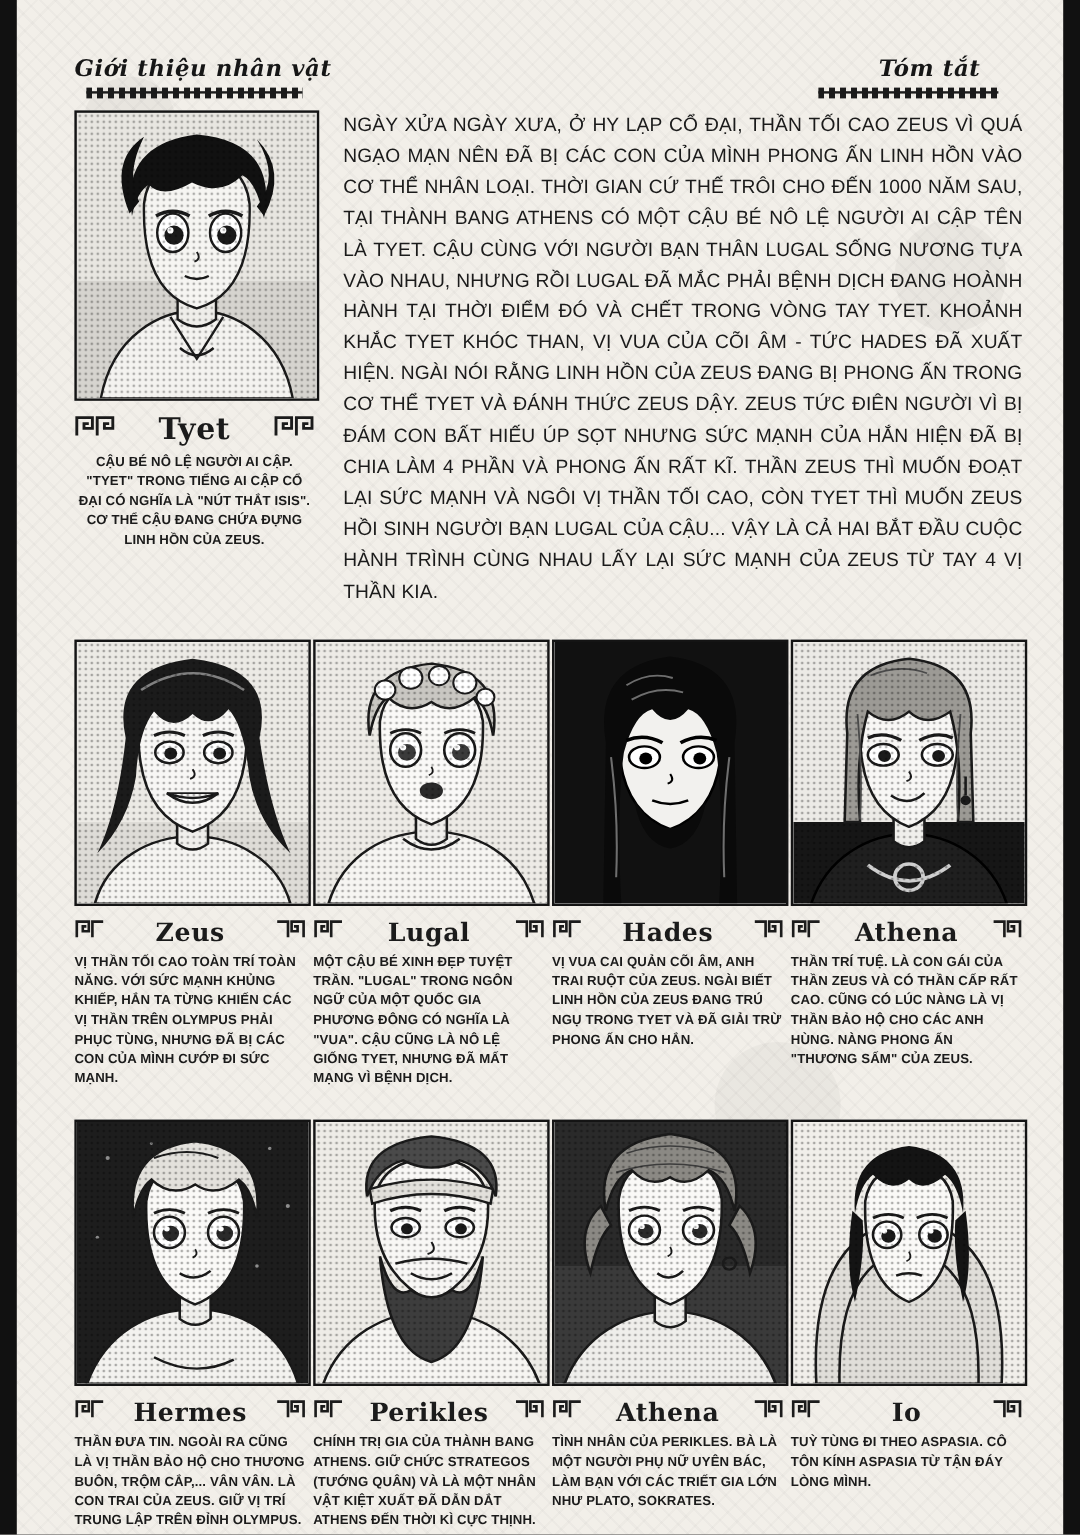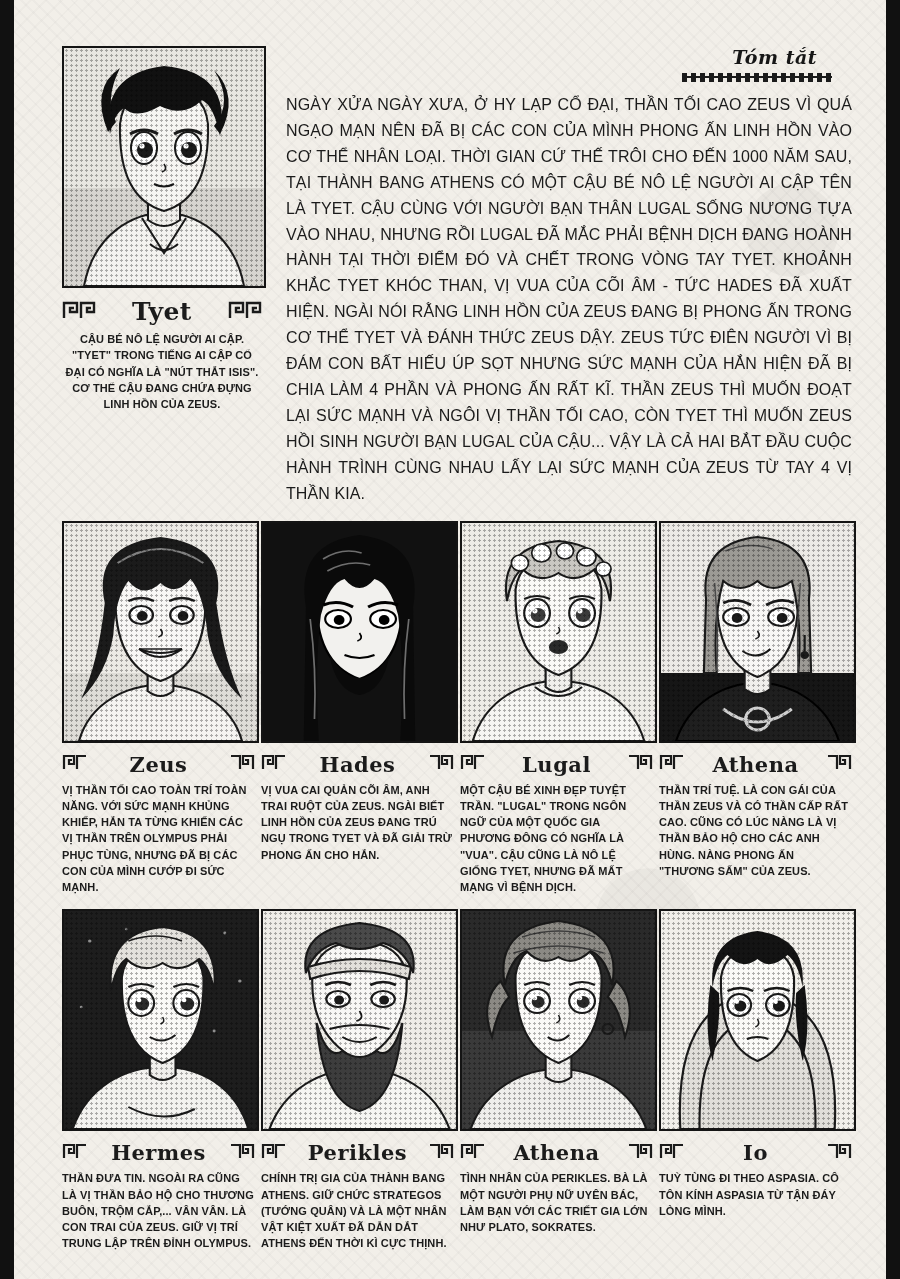--- a/index.html
+++ b/index.html
@@ -141,36 +141,40 @@
     letter-spacing: 0.1px;
     font-weight: 600;
   }
   .left-col .char-desc { text-align: center; }
 
   
   .grid {
     display: grid;
     grid-template-columns: repeat(4, 1fr);
     column-gap: 6px;
-    margin-top: 14px;
+    margin-top: 26px;
   }
   .cell { min-width: 0; }
 </style>
 </head>
 <body>
 
 <div class="page">
   <div class="edge-left"></div>
   <div class="edge-right"></div>
 
   <div class="content">
 
     <div class="top-row">
 
       <div class="left-col">
+        <div class="hdr-left">
+          <div class="script-title">Giới thiệu nhân vật</div>
+          <div class="flourish"></div>
+        </div>
 
         <div class="portrait tall">
           <svg viewBox="0 0 200 238" preserveAspectRatio="none">
             <rect x="0" y="0" width="200" height="238" fill="#e8e6e1"></rect>
             <rect x="0" y="140" width="200" height="98" fill="#d6d4cf"></rect>
 
             <path d="M20 238 C30 185 70 165 100 165 C130 165 170 185 180 238 Z" fill="#f4f3f0" stroke="#1b1b1b" stroke-width="2"></path>
             <path d="M78 170 L100 205 L122 170" fill="none" stroke="#1b1b1b" stroke-width="2"></path>
 
             <path d="M84 140 L84 172 Q100 184 116 172 L116 140 Z" fill="#efeeea" stroke="#1b1b1b" stroke-width="2"></path>
@@ -271,67 +275,20 @@
           <span class="greek-key">
             <svg width="26" height="18" viewBox="0 0 26 18">
                 <g fill="none" stroke="#1b1b1b" stroke-width="2.2">
                   <path d="M24 16V3H14v8h5V7h-3"></path>
                   <path d="M11 16V3H2"></path>
                 </g>
               </svg>
           </span>
         </div>
         <div class="char-desc">VỊ THẦN TỐI CAO TOÀN TRÍ TOÀN NĂNG. VỚI SỨC MẠNH KHỦNG KHIẾP, HẮN TA TỪNG KHIẾN CÁC VỊ THẦN TRÊN OLYMPUS PHẢI PHỤC TÙNG, NHƯNG ĐÃ BỊ CÁC CON CỦA MÌNH CƯỚP ĐI SỨC MẠNH.</div>
-      </div>
-
-      <div class="cell">
-        <div class="portrait card">
-          <svg viewBox="0 0 180 218" preserveAspectRatio="none">
-            <rect width="180" height="218" fill="#111"></rect>
-            <path d="M50 72 Q48 140 90 156 Q132 140 130 72 Q126 40 90 38 Q54 40 50 72 Z" fill="#f2f1ee" stroke="#000" stroke-width="2"></path>
-
-            <path d="M40 84 Q30 20 90 12 Q150 20 140 84 L142 218 L128 218 Q132 140 126 92 Q118 60 104 56 Q90 74 76 56 Q62 60 54 92 Q48 140 52 218 L38 218 Z" fill="#0a0a0a"></path>
-            <g stroke="#6e6e6e" stroke-width="1.6" fill="none">
-              <path d="M56 36 q18 -12 36 -6"></path>
-                <path d="M60 48 q20 -12 40 -6"></path>
-              <path d="M44 96 q6 50 4 100"></path>
-                <path d="M136 96 q-6 50 -4 100"></path>
-            </g>
-            <ellipse cx="70" cy="96" rx="12" ry="9" fill="#fff" stroke="#000" stroke-width="2"></ellipse>
-            <ellipse cx="112" cy="96" rx="12" ry="9" fill="#fff" stroke="#000" stroke-width="2"></ellipse>
-            <circle cx="71" cy="97" r="5" fill="#000"></circle>
-              <circle cx="113" cy="97" r="5" fill="#000"></circle>
-            <path d="M56 82 Q70 76 84 84" stroke="#000" stroke-width="3" fill="none"></path>
-            <path d="M98 84 Q112 76 126 82" stroke="#000" stroke-width="3" fill="none"></path>
-            <path d="M90 110 q4 6 -2 8" stroke="#000" stroke-width="1.6" fill="none"></path>
-            <path d="M76 132 q14 6 28 0" stroke="#000" stroke-width="2" fill="none"></path>
-
-            <path d="M62 132 Q90 178 118 132 Q112 168 90 172 Q68 168 62 132 Z" fill="#0a0a0a"></path>
-          </svg>
-        </div>
-        <div class="nameplate">
-          <span class="greek-key">
-            <svg width="26" height="18" viewBox="0 0 26 18">
-                <g fill="none" stroke="#1b1b1b" stroke-width="2.2">
-                  <path d="M2 16V3h10v8H7V7h3"></path>
-                  <path d="M15 16V3h9"></path>
-                </g>
-              </svg>
-          </span>
-          <span class="char-name">Hades</span>
-          <span class="greek-key">
-            <svg width="26" height="18" viewBox="0 0 26 18">
-                <g fill="none" stroke="#1b1b1b" stroke-width="2.2">
-                  <path d="M24 16V3H14v8h5V7h-3"></path>
-                  <path d="M11 16V3H2"></path>
-                </g>
-              </svg>
-          </span>
-        </div>
-        <div class="char-desc">VỊ VUA CAI QUẢN CÕI ÂM, ANH TRAI RUỘT CỦA ZEUS. NGÀI BIẾT LINH HỒN CỦA ZEUS ĐANG TRÚ NGỤ TRONG TYET VÀ ĐÃ GIẢI TRỪ PHONG ẤN CHO HẮN.</div>
       </div>
 
       <div class="cell">
         <div class="portrait card">
           <svg viewBox="0 0 180 218" preserveAspectRatio="none">
             <rect width="180" height="218" fill="#edebe6"></rect>
             <path d="M10 218 C22 176 56 158 90 158 C124 158 158 176 170 218 Z" fill="#f6f5f2" stroke="#1b1b1b" stroke-width="2"></path>
             <path d="M78 134 L78 164 Q90 174 102 164 L102 134 Z" fill="#f0efec" stroke="#1b1b1b" stroke-width="2"></path>
             <path d="M50 66 Q48 136 90 152 Q132 136 130 66 Q126 34 90 32 Q54 34 50 66 Z" fill="#faf9f7" stroke="#1b1b1b" stroke-width="2"></path>
 
@@ -377,20 +334,67 @@
                 </g>
               </svg>
           </span>
         </div>
         <div class="char-desc">MỘT CẬU BÉ XINH ĐẸP TUYỆT TRẦN. "LUGAL" TRONG NGÔN NGỮ CỦA MỘT QUỐC GIA PHƯƠNG ĐÔNG CÓ NGHĨA LÀ "VUA". CẬU CŨNG LÀ NÔ LỆ GIỐNG TYET, NHƯNG ĐÃ MẤT MẠNG VÌ BỆNH DỊCH.</div>
       </div>
 
       <div class="cell">
         <div class="portrait card">
           <svg viewBox="0 0 180 218" preserveAspectRatio="none">
+            <rect width="180" height="218" fill="#111"></rect>
+            <path d="M50 72 Q48 140 90 156 Q132 140 130 72 Q126 40 90 38 Q54 40 50 72 Z" fill="#f2f1ee" stroke="#000" stroke-width="2"></path>
+
+            <path d="M40 84 Q30 20 90 12 Q150 20 140 84 L142 218 L128 218 Q132 140 126 92 Q118 60 104 56 Q90 74 76 56 Q62 60 54 92 Q48 140 52 218 L38 218 Z" fill="#0a0a0a"></path>
+            <g stroke="#6e6e6e" stroke-width="1.6" fill="none">
+              <path d="M56 36 q18 -12 36 -6"></path>
+                <path d="M60 48 q20 -12 40 -6"></path>
+              <path d="M44 96 q6 50 4 100"></path>
+                <path d="M136 96 q-6 50 -4 100"></path>
+            </g>
+            <ellipse cx="70" cy="96" rx="12" ry="9" fill="#fff" stroke="#000" stroke-width="2"></ellipse>
+            <ellipse cx="112" cy="96" rx="12" ry="9" fill="#fff" stroke="#000" stroke-width="2"></ellipse>
+            <circle cx="71" cy="97" r="5" fill="#000"></circle>
+              <circle cx="113" cy="97" r="5" fill="#000"></circle>
+            <path d="M56 82 Q70 76 84 84" stroke="#000" stroke-width="3" fill="none"></path>
+            <path d="M98 84 Q112 76 126 82" stroke="#000" stroke-width="3" fill="none"></path>
+            <path d="M90 110 q4 6 -2 8" stroke="#000" stroke-width="1.6" fill="none"></path>
+            <path d="M76 132 q14 6 28 0" stroke="#000" stroke-width="2" fill="none"></path>
+
+            <path d="M62 132 Q90 178 118 132 Q112 168 90 172 Q68 168 62 132 Z" fill="#0a0a0a"></path>
+          </svg>
+        </div>
+        <div class="nameplate">
+          <span class="greek-key">
+            <svg width="26" height="18" viewBox="0 0 26 18">
+                <g fill="none" stroke="#1b1b1b" stroke-width="2.2">
+                  <path d="M2 16V3h10v8H7V7h3"></path>
+                  <path d="M15 16V3h9"></path>
+                </g>
+              </svg>
+          </span>
+          <span class="char-name">Hades</span>
+          <span class="greek-key">
+            <svg width="26" height="18" viewBox="0 0 26 18">
+                <g fill="none" stroke="#1b1b1b" stroke-width="2.2">
+                  <path d="M24 16V3H14v8h5V7h-3"></path>
+                  <path d="M11 16V3H2"></path>
+                </g>
+              </svg>
+          </span>
+        </div>
+        <div class="char-desc">VỊ VUA CAI QUẢN CÕI ÂM, ANH TRAI RUỘT CỦA ZEUS. NGÀI BIẾT LINH HỒN CỦA ZEUS ĐANG TRÚ NGỤ TRONG TYET VÀ ĐÃ GIẢI TRỪ PHONG ẤN CHO HẮN.</div>
+      </div>
+
+      <div class="cell">
+        <div class="portrait card">
+          <svg viewBox="0 0 180 218" preserveAspectRatio="none">
             <rect width="180" height="218" fill="#eceae6"></rect>
             <path d="M0 150h180v68H0z" fill="#161616"></path>
             <path d="M14 218 C26 180 58 160 90 160 C122 160 154 180 166 218 Z" fill="#1f1f1f" stroke="#000" stroke-width="2"></path>
 
             <path d="M58 186 q32 26 64 0" stroke="#cfcfcf" stroke-width="3" fill="none"></path>
             <circle cx="90" cy="196" r="11" fill="none" stroke="#cfcfcf" stroke-width="3"></circle>
             <path d="M78 138 L78 166 Q90 176 102 166 L102 138 Z" fill="#f0efec" stroke="#1b1b1b" stroke-width="2"></path>
             <path d="M52 68 Q50 138 90 154 Q130 138 128 68 Q124 36 90 34 Q56 36 52 68 Z" fill="#f8f7f5" stroke="#1b1b1b" stroke-width="2"></path>
 
             <path d="M42 76 Q36 20 90 14 Q144 20 138 76 L140 150 L128 150 Q132 96 122 58 Q104 72 90 58 Q74 72 58 58 Q48 96 52 150 L40 150 Z" fill="#9c9a95" stroke="#1b1b1b" stroke-width="2"></path>

